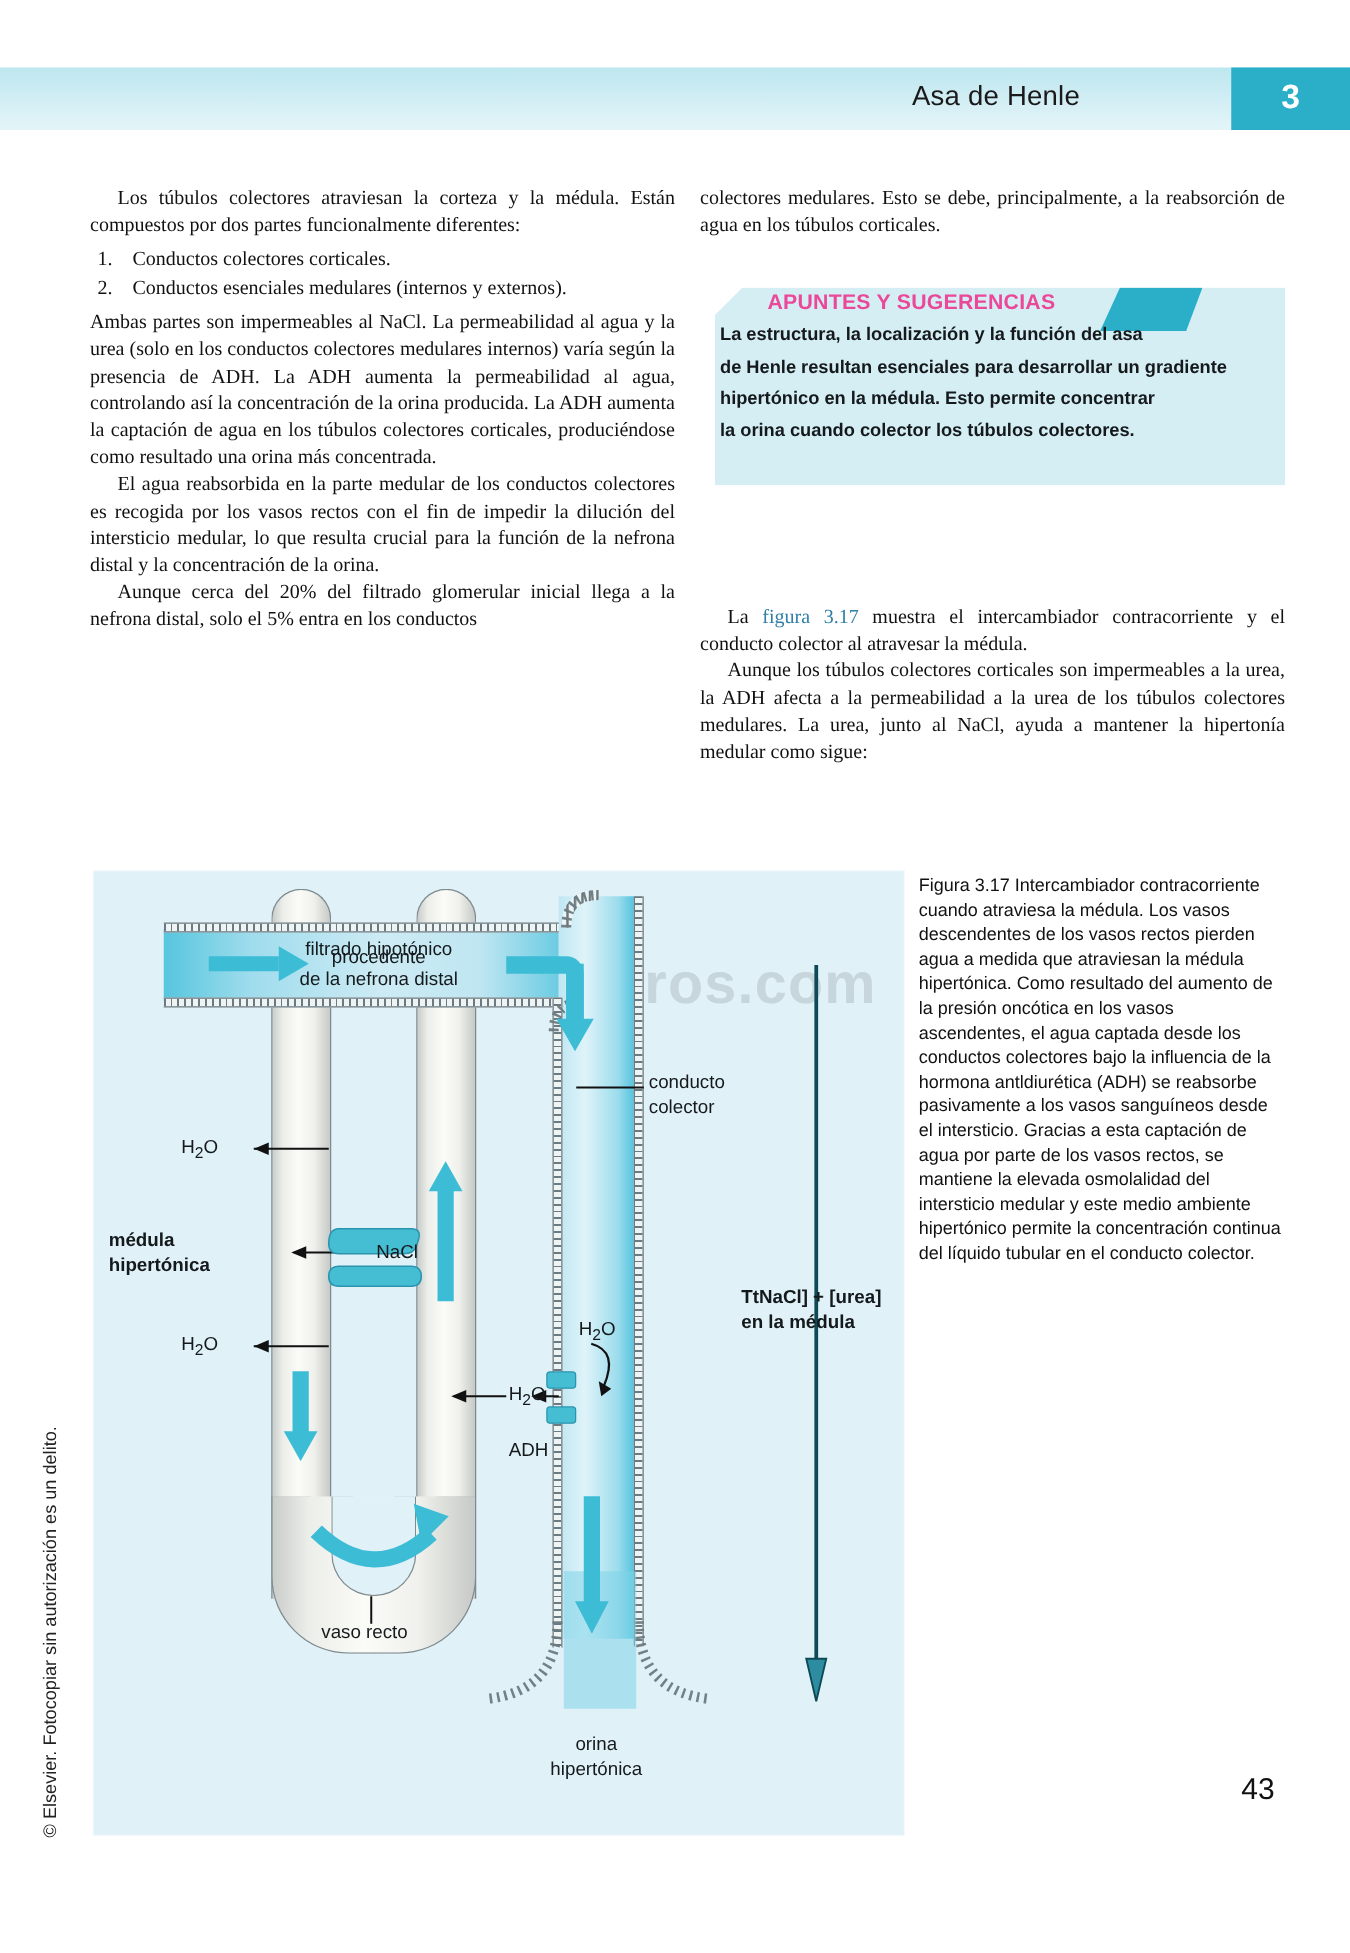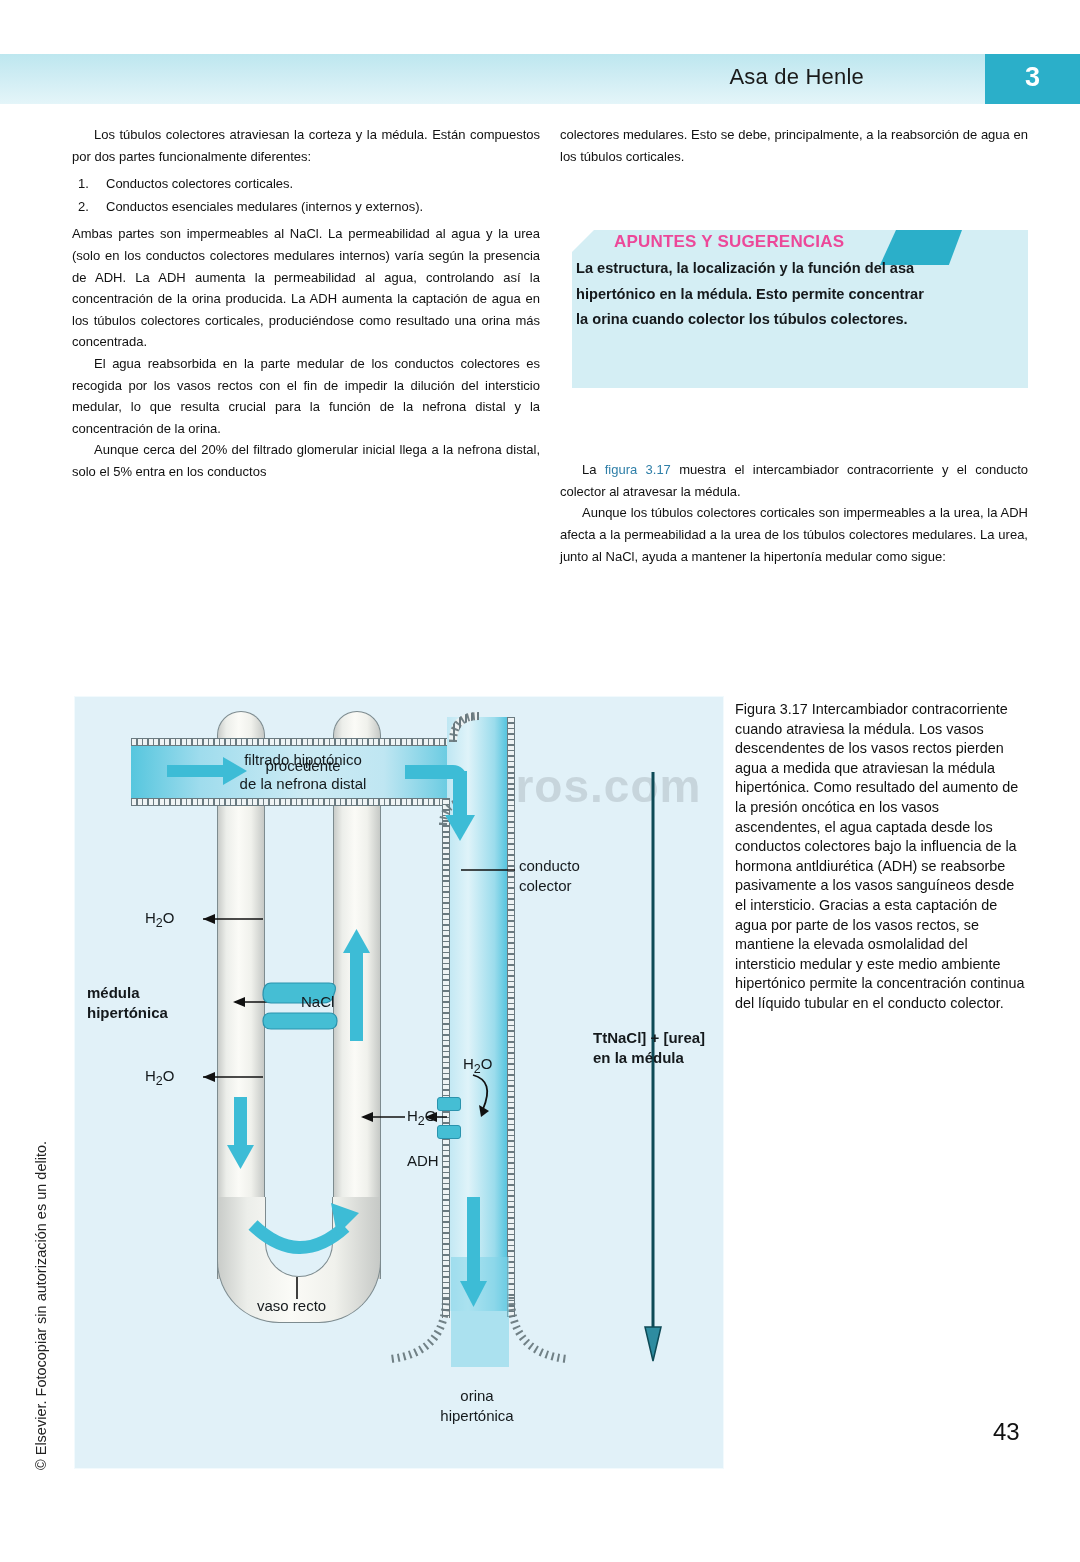--- a/index.html
+++ b/index.html
@@ -31,25 +31,26 @@
     color:#ffffff;
     font-family:"Liberation Sans", sans-serif;
     font-size:27px;font-weight:700;
     display:flex;align-items:center;justify-content:center;
     padding-bottom:3px;box-sizing:border-box;
   }
 
   
   .col{
     position:absolute;
-    font-family:Liberation Sans, sans-serif;
-    font-size:13px;
+    font-family:Liberation Serif, serif;
+    font-size:16px;
     line-height:21.6px;
     color:#111;
     text-align:justify;
+    margin-top:24px;
   }
   .col p{margin:0;text-indent:22px;}
   .col p.noind{text-indent:0;}
   .col-left{left:72px;top:124px;width:468px;}
   .col-right{left:560px;top:124px;width:468px;}
 
   ol.listnums{
     margin:6px 0 6px 0;padding:0;list-style:none;
   }
   ol.listnums li{
@@ -231,20 +232,21 @@
   <div style="height:292px"></div>
   <p><span>La </span><span class="figref">figura 3.17</span><span> muestra el intercambiador contracorriente y el conducto colector al atravesar la médula.</span></p>
   <p>Aunque los túbulos colectores corticales son impermeables a la urea, la ADH afecta a la permeabilidad a la urea de los túbulos colectores medulares. La urea, junto al NaCl, ayuda a mantener la hipertonía medular como sigue:</p>
 </div>
 
 <div class="apuntes"></div>
 <div class="apuntes-flag"></div>
 <div class="apuntes-title">APUNTES Y SUGERENCIAS</div>
 <div class="apuntes-body">
   <div>La estructura, la localización y la función del asa</div>
+  <div>de Henle resultan esenciales para desarrollar un gradiente</div>
   <div>hipertónico en la médula. Esto permite concentrar</div>
   <div>la orina cuando colector los túbulos colectores.</div>
 </div>
 
 <div class="side-copy">© Elsevier. Fotocopiar sin autorización es un delito.</div>
 
 <div class="figure">
   <div class="figure-inner">
 
     <div class="watermark">www.medilibros.com</div>

